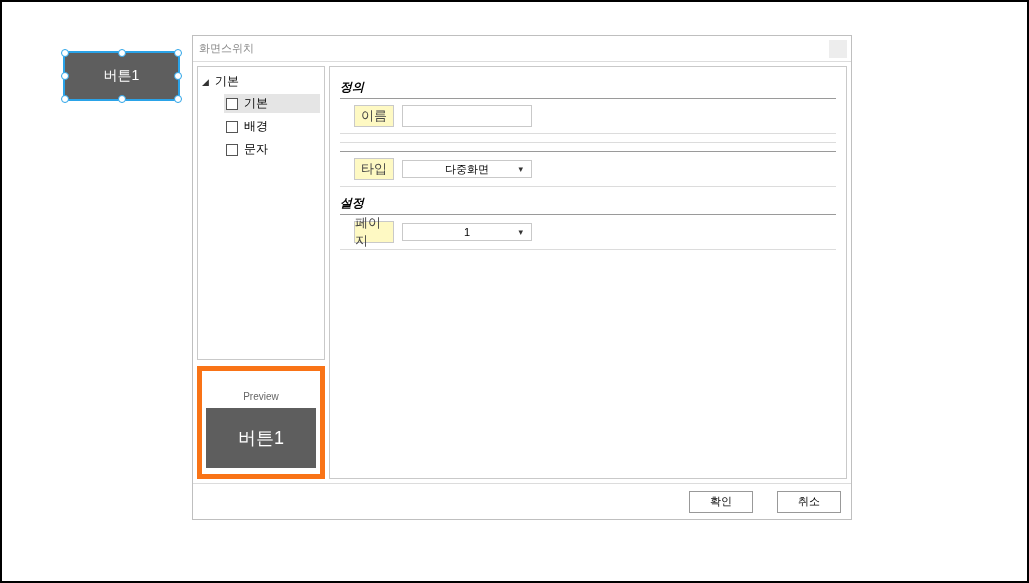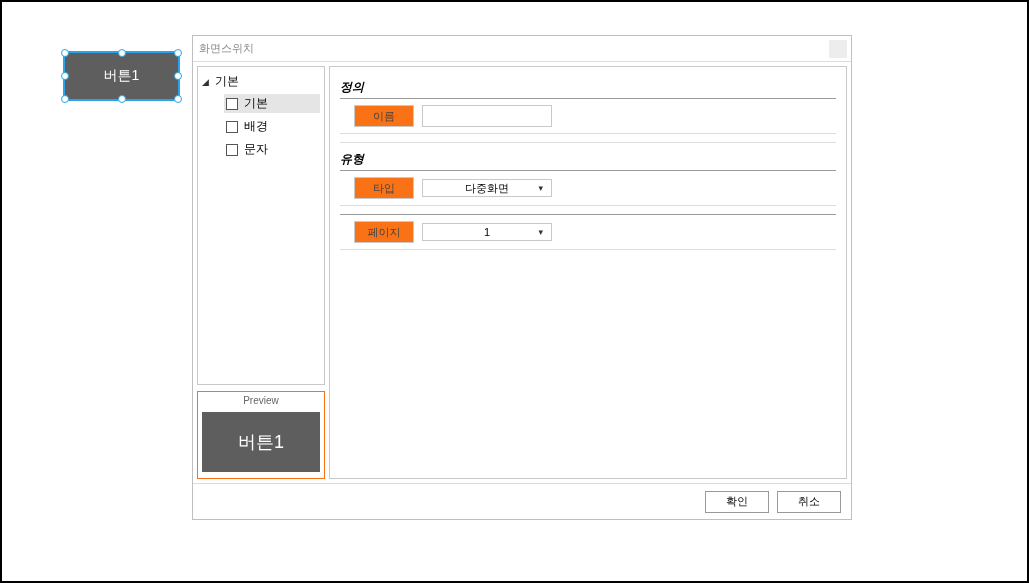--- a/index.html
+++ b/index.html
@@ -123,22 +123,22 @@
   }
   .tree-check {
     width: 12px;
     height: 12px;
     border: 1px solid #555;
     display: inline-block;
     background: #fff;
   }
 
   .preview-panel {
-    border: 1px solid #f97316;
-    padding: 3px 4px 6px 4px;
+    border: 5px solid #f97316;
+    padding: 20px 4px 6px 4px;
   }
   .preview-title {
     text-align: center;
     font-size: 10px;
     color: #666;
     margin-bottom: 6px;
   }
   .preview-box {
     background: #5e5e5e;
     color: #fff;
@@ -169,29 +169,29 @@
   }
 
   .form-row {
     display: flex;
     align-items: center;
     gap: 8px;
     margin-bottom: 6px;
     padding-left: 14px;
   }
   .form-label-box {
-    width: 60px;
+    width: 40px;
     height: 22px;
     border: 1px solid #c9c9c9;
     display: flex;
     align-items: center;
     justify-content: center;
-    font-size: 11px;
+    font-size: 13px;
     color: #444;
-    background: #f97316;
+    background: #fef9c3;
   }
   .form-text {
     height: 22px;
     border: 1px solid #c9c9c9;
     padding: 0 4px;
     font-size: 11px;
     outline: none;
   }
   .w-short { width: 130px; }
   .w-long  { width: 420px; }
@@ -218,21 +218,21 @@
     border-top: 1px solid #dcdcdc;
     margin: 2px 0 8px 0;
   }
 
   .dlg-footer {
     height: 36px;
     border-top: 1px solid #dcdcdc;
     display: flex;
     align-items: center;
     justify-content: flex-end;
-    gap: 8px;
+    gap: 24px;
     padding: 0 10px;
   }
   .dlg-btn {
     width: 64px;
     height: 22px;
     border: 1px solid #999;
     background: #fff;
     font-size: 11px;
     cursor: pointer;
   }
@@ -296,32 +296,32 @@
       <hr class="section-rule">
 
       <div class="form-row">
         <div class="form-label-box">이름</div>
         <input class="form-text w-short" value="" style="">
       </div>
       <hr class="row-divider">
 
       <hr class="row-divider">
 
-      <div class="section-title">유형</div>
       <hr class="section-rule">
 
       <div class="form-row">
         <div class="form-label-box">타입</div>
         <div class="form-select">
           <span>다중화면</span>
           <span class="sel-caret">▾</span>
         </div>
       </div>
       <hr class="row-divider">
 
+      <div class="section-title">설정</div>
       <hr class="section-rule">
 
       <div class="form-row">
         <div class="form-label-box">페이지</div>
         <div class="form-select">
           <span>1</span>
           <span class="sel-caret">▾</span>
         </div>
       </div>
       <hr class="row-divider">

